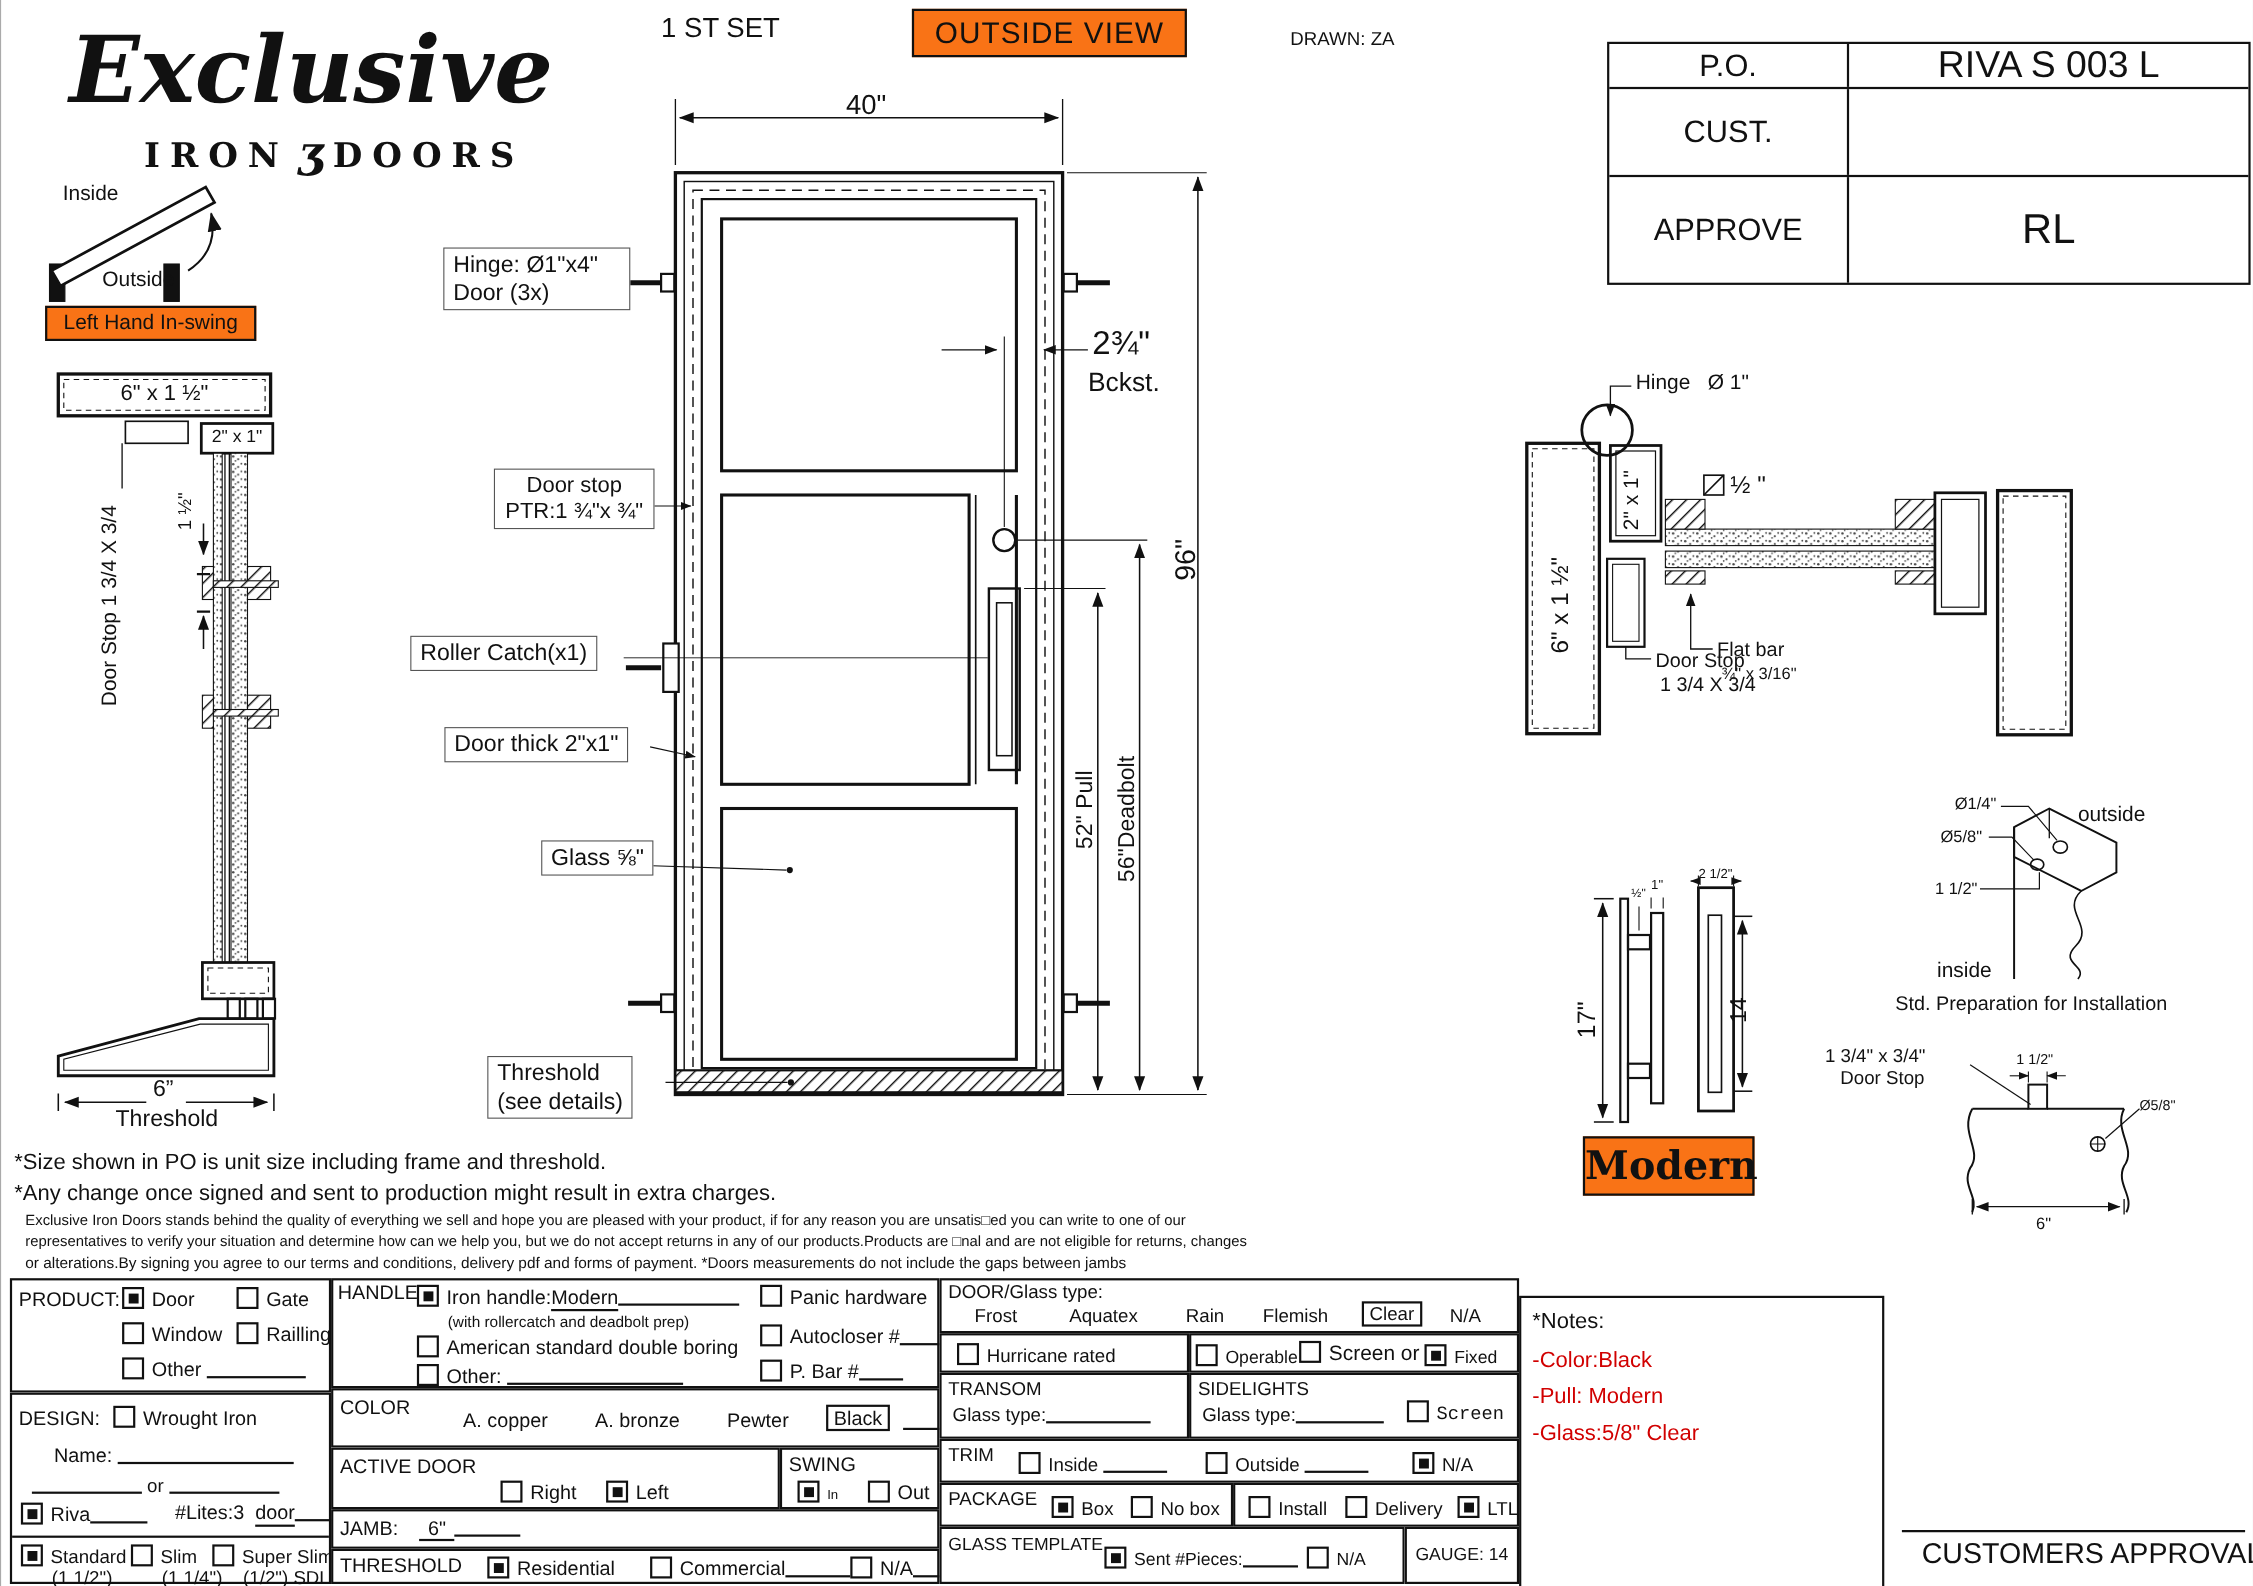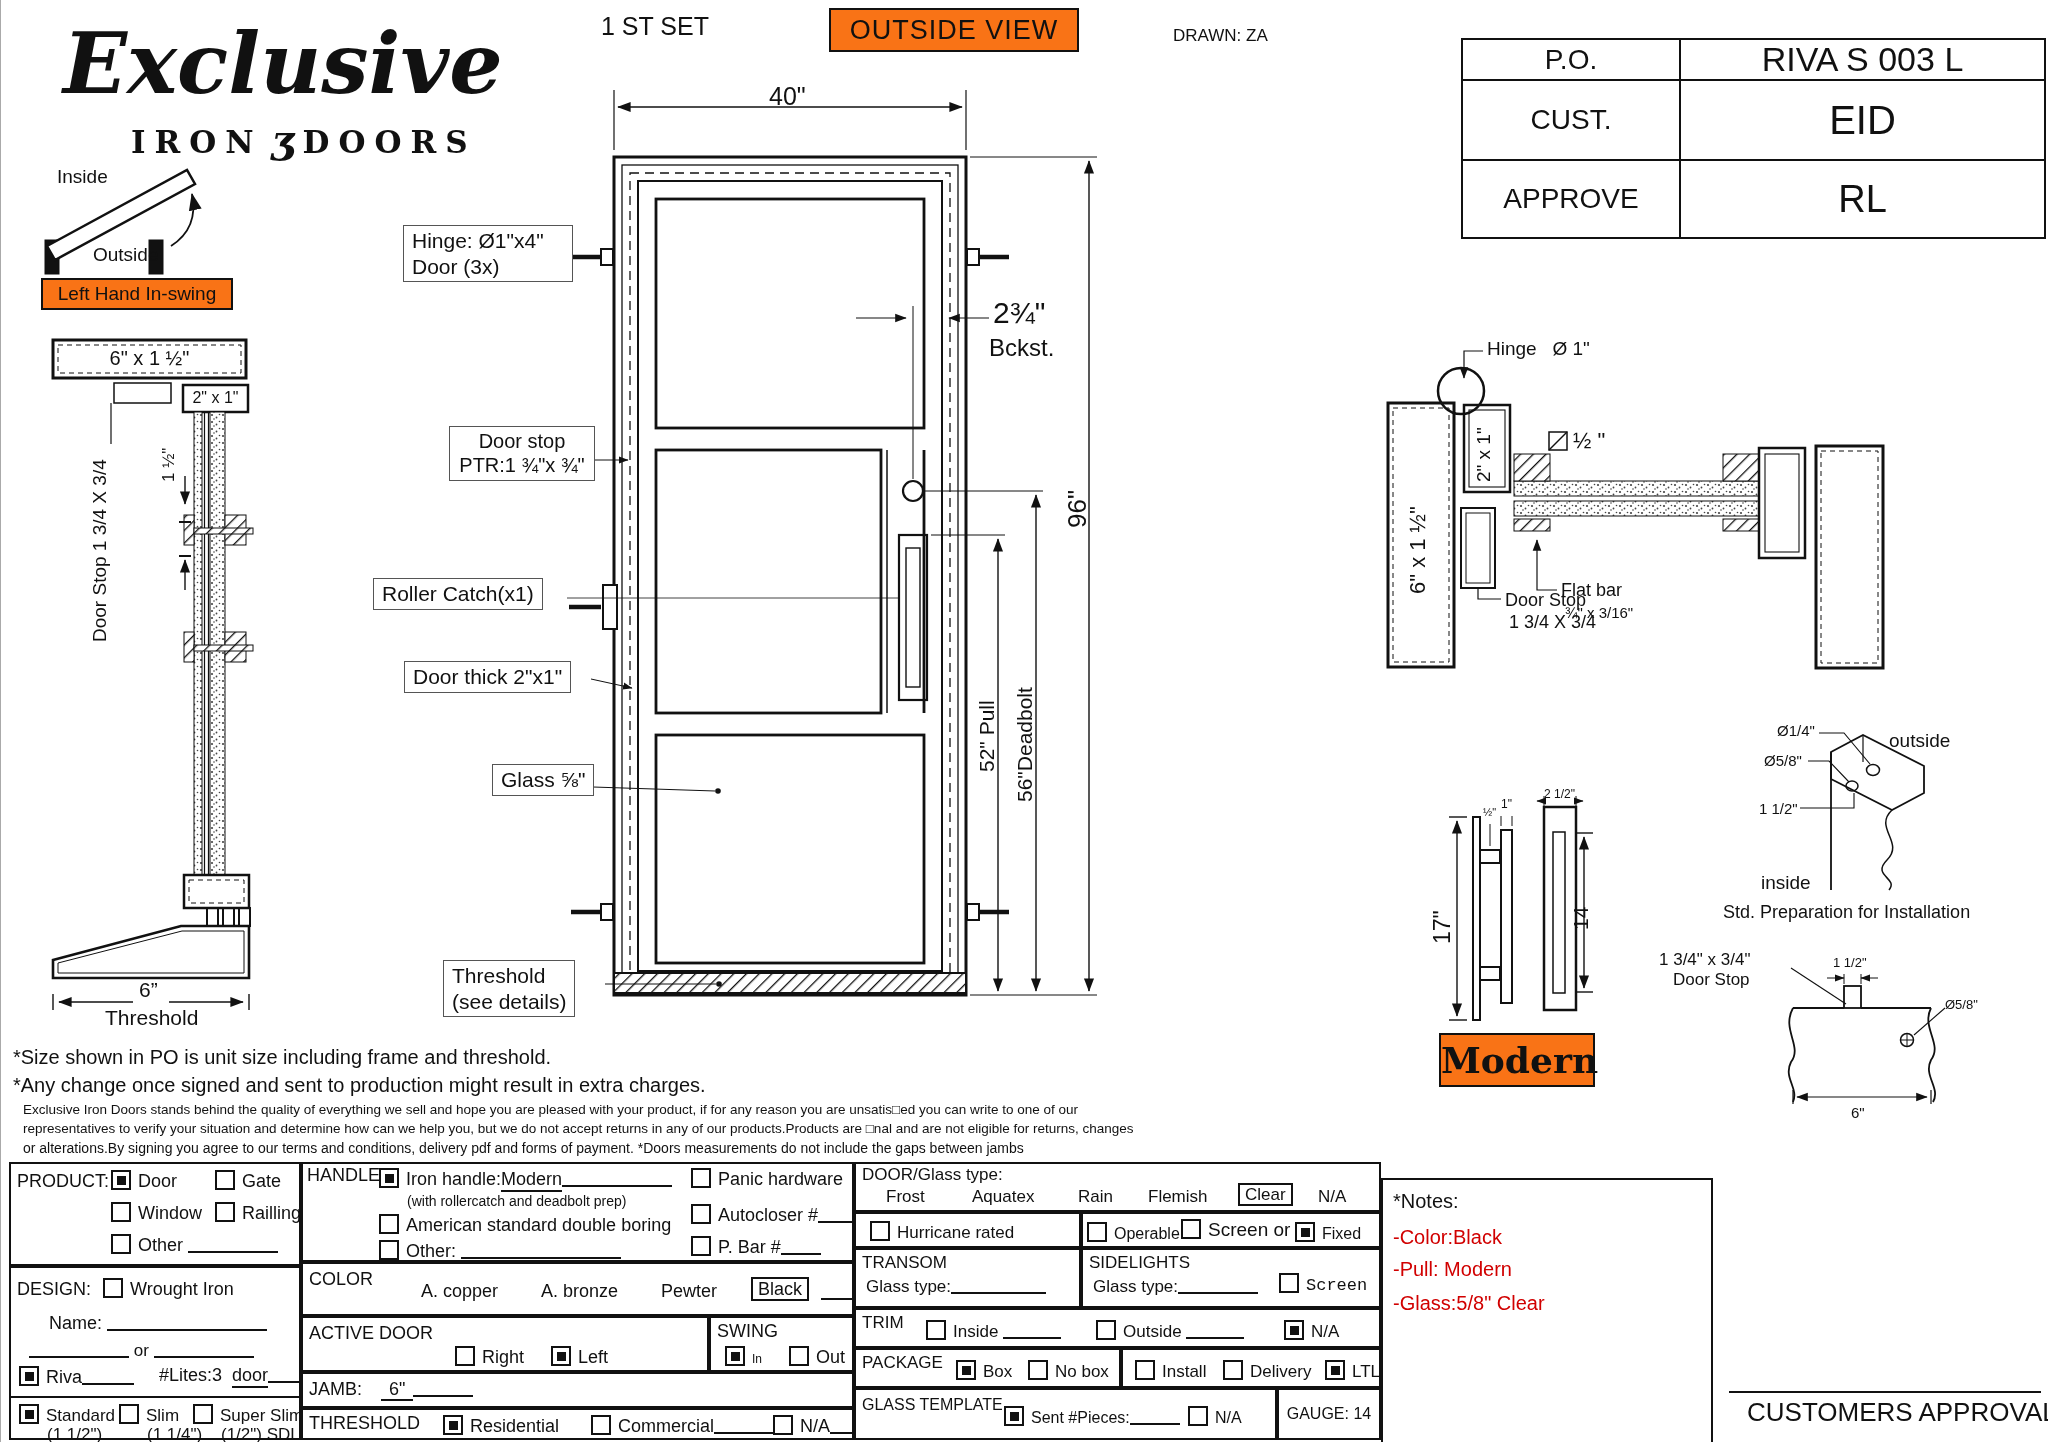--- a/index.html
+++ b/index.html
@@ -243,23 +243,22 @@
   </div>
   <div class="t" style="left:1172px;top:26px;font-size:17px;">DRAWN: ZA</div>
 
   <div class="pt" style="left:1460px;top:38px;">
     <div class="pt-row">
       <div class="pt-label">P.O.</div>
       <div class="pt-value">RIVA S 003 L</div>
     </div>
     <div class="pt-row" style="height:78px;">
       <div class="pt-label">CUST.</div>
-      <div class="pt-value" style="font-size:40px;">EID</div>
-    </div>
-    <div class="pt-row" style="height:76px;border-radius:30px;">
+    </div>
+    <div class="pt-row" style="height:96px;border-radius:30px;">
       <div class="pt-label">APPROVE</div>
       <div class="pt-value" style="font-size:38px;">RL</div>
     </div>
   </div>
 
   <div class="t" style="left:56px;top:166px;font-size:19px;">Inside</div>
   <div class="t" style="left:92px;top:244px;font-size:19px;">Outside</div>
   <div class="bigbox ctr" style="left:40px;top:278px;width:188px;height:28px;line-height:28px;font-size:19px;border-width:2px;">
     <span>Left Hand In-swing</span>
   </div>

